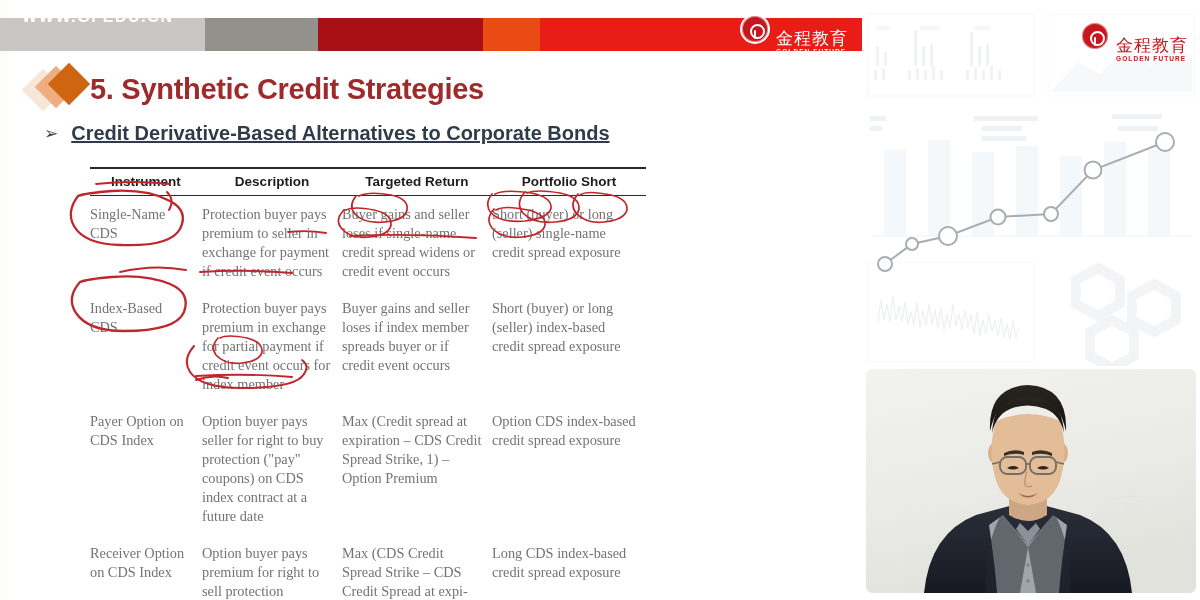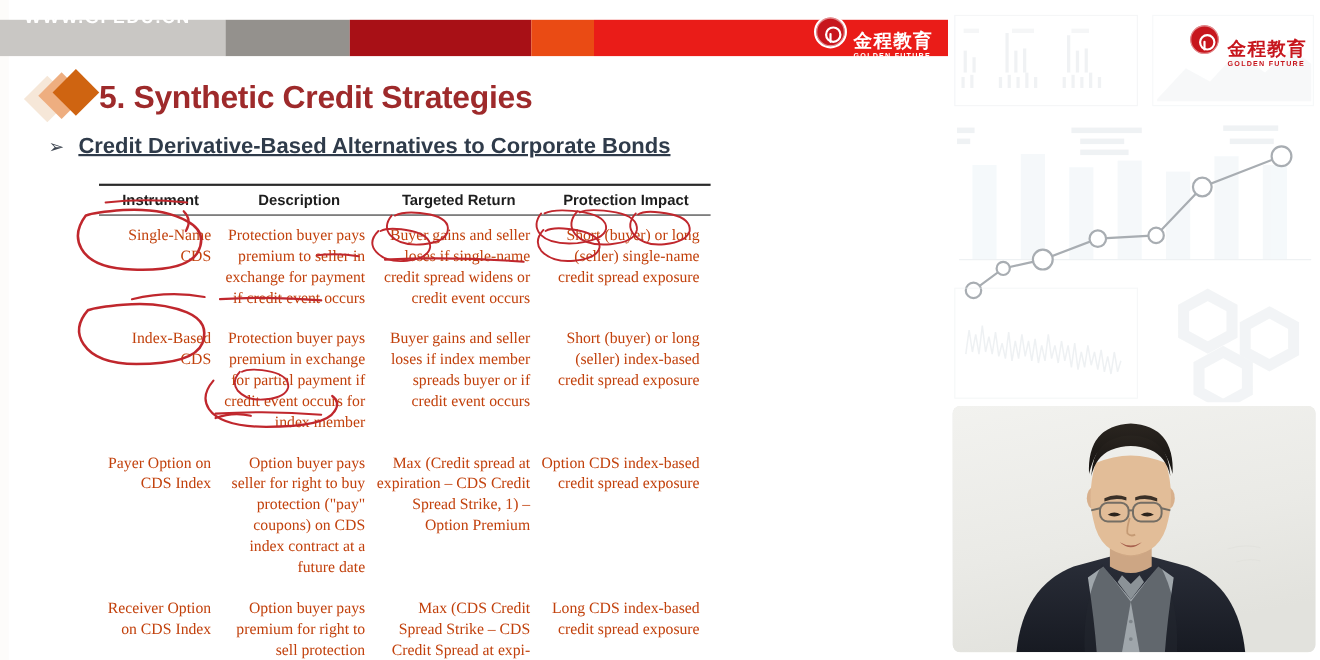--- a/index.html
+++ b/index.html
@@ -42,21 +42,21 @@
     content:"";position:absolute;left:50%;top:50%;
     width:11px;height:11px;margin:-5.5px 0 0 -5.5px;
     border-radius:50%;border:2px solid #ffffff;
   }
   .seal-badge::after{
     content:"";position:absolute;left:50%;top:52%;
     width:2.5px;height:9px;margin-left:-1.2px;background:#ffffff;
     border-radius:1px;
   }
   .seal-cn{
-    color:#ffffff;font-size:17px;font-weight:700;letter-spacing:1px;
+    color:#ffffff;font-size:17px;font-weight:400;letter-spacing:1px;
     line-height:1;font-family:"DejaVu Sans",sans-serif;margin-top:27px;
   }
   .seal-en{
     color:#ffffff;font-size:6.5px;font-weight:700;letter-spacing:1.1px;
     line-height:1;margin-top:2px;font-family:"Liberation Sans",sans-serif;
   }
   #banner-logo{position:absolute;right:14px;top:3px;}
 
   
   #title-row{position:absolute;left:28px;top:66px;display:flex;align-items:center;justify-content:flex-end;}
@@ -85,22 +85,22 @@
   .rule.top{height:2.2px;}
   .rule.mid{height:1.2px;}
   table#cds-table{border-collapse:collapse;width:556px;table-layout:fixed;}
   table#cds-table th{
     font-family:"Liberation Sans",sans-serif;
     font-size:13.5px;font-weight:700;color:#1d1d1d;
     text-align:center;padding:5px 0 6px 0;white-space:nowrap;
   }
   table#cds-table td{
     font-family:"Liberation Serif",serif;
-    font-size:14.3px;color:#c2410c;line-height:1.33;
-    vertical-align:top;padding:9px 10px 9px 0;text-align:right;
+    font-size:14.3px;color:#737373;line-height:1.33;
+    vertical-align:top;padding:9px 10px 9px 0;
   }
   col.c0{width:112px;}
   col.c1{width:140px;}
   col.c2{width:150px;}
   col.c3{width:154px;}
   td.c0{padding-left:6px;}
   td.c1,td.c2,td.c3{padding-left:8px;}
 
   
   #ink{position:absolute;left:0;top:0;width:862px;height:600px;pointer-events:none;}
@@ -167,21 +167,21 @@
             <col class="c0">
             <col class="c1">
             <col class="c2">
             <col class="c3">
           </colgroup>
         <thead>
           <tr>
             <th>Instrument</th>
             <th>Description</th>
             <th>Targeted Return</th>
-            <th>Protection Impact</th>
+            <th>Portfolio Short</th>
           </tr>
         </thead>
       </table>
       <div class="rule mid"></div>
       <table id="cds-table">
         <colgroup>
             <col class="c0">
             <col class="c1">
             <col class="c2">
             <col class="c3">

